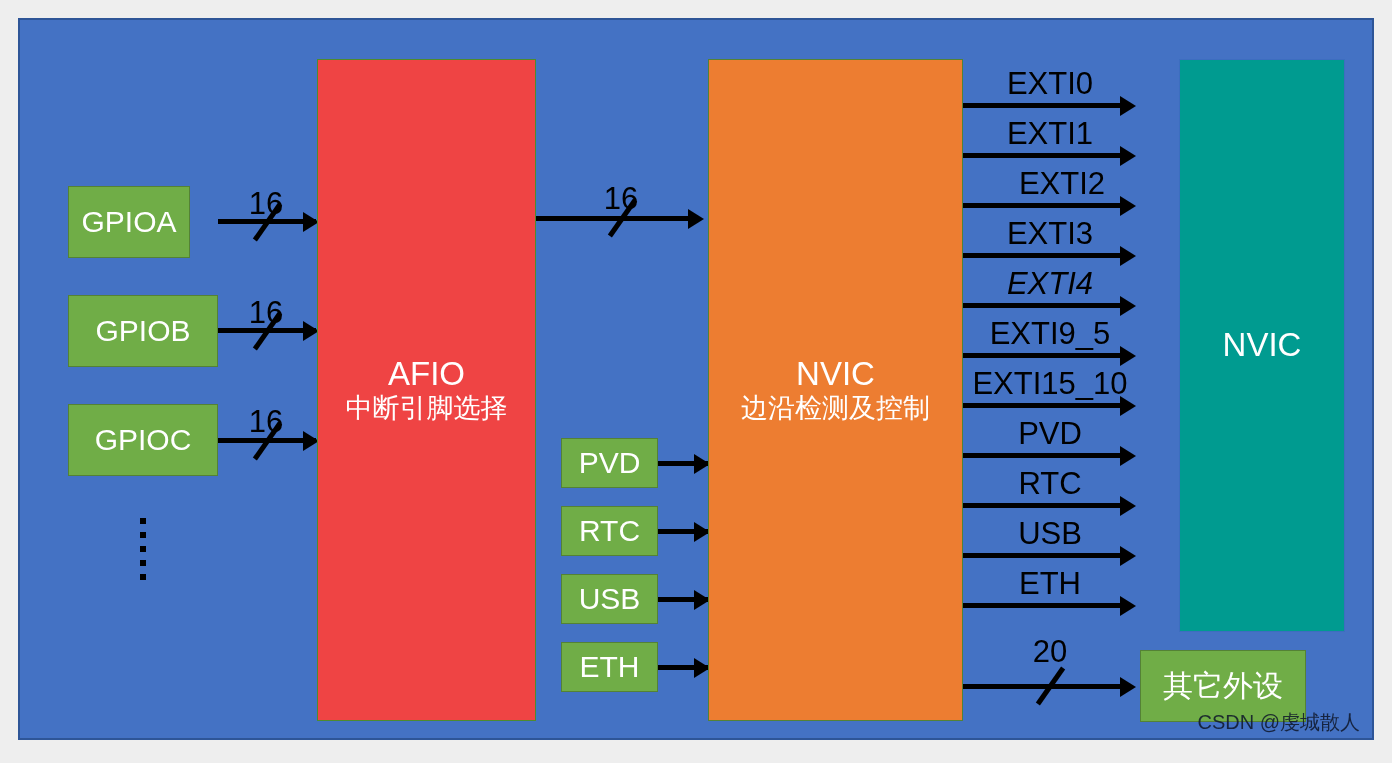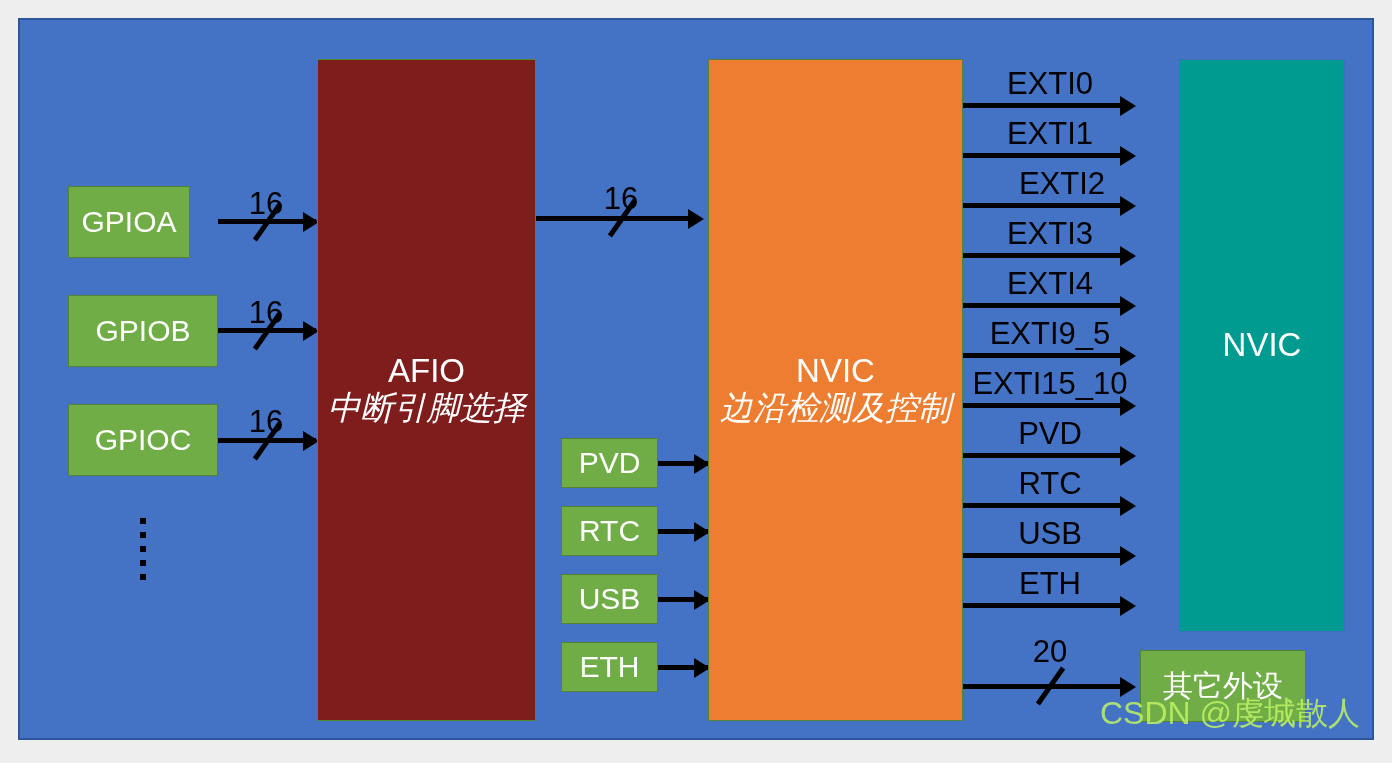--- a/index.html
+++ b/index.html
@@ -37,36 +37,36 @@
     color: #FFFFFF;
     text-align: center;
     line-height: 1.12;
     white-space: nowrap;
   }
   .green {
     background: #70AD47;
     border: 1px solid #548235;
   }
   .red {
-    background: #7f1d1d;
+    background: #ef4444;
     border: 1px solid #4E8B2E;
     text-align: center;
   }
   .orange {
     background: #ED7D31;
     border: 1px solid #548235;
   }
   .teal {
     background: #009B90;
     border: 1px solid #3D6DBF;
   }
   .lbl-en { font-size: 30px; }
   .lbl-zh { font-size: 30px; }
   .big-en { font-size: 33px; }
-  .big-zh { font-size: 33px; font-style: italic; }
+  .big-zh { font-size: 27px; }
 
   
   .line {
     position: absolute;
     height: 5px;
     background: #000000;
   }
   .arrowhead {
     position: absolute;
     width: 0;
@@ -104,22 +104,22 @@
     display: block;
     width: 6px;
     height: 6px;
     background: #000000;
   }
   
   #watermark {
     position: absolute;
     right: 12px;
     bottom: 2px;
-    font-size: 32px;
-    color: #bef264;
+    font-size: 20px;
+    color: #0f172a;
     opacity: .85;
     white-space: nowrap;
   }
 </style>
 </head>
 <body>
 
 <div id="canvas">
   <div id="panel">
 
@@ -204,21 +204,21 @@
     <div class="arrowhead" style="left:1100px; top:126px;"></div>
 
     <div class="caption center" style="left:1030px; top:148px;margin-left:12px;">EXTI2</div>
     <div class="line" style="left:943px; top:183px; width:160px;"></div>
     <div class="arrowhead" style="left:1100px; top:176px;"></div>
 
     <div class="caption center" style="left:1030px; top:198px;">EXTI3</div>
     <div class="line" style="left:943px; top:233px; width:160px;"></div>
     <div class="arrowhead" style="left:1100px; top:226px;"></div>
 
-    <div class="caption center" style="left:1030px; top:248px;">EXTI4</div>
+    <div class="caption center" style="left:1030px; top:248px;font-style:italic;">EXTI4</div>
     <div class="line" style="left:943px; top:283px; width:160px;"></div>
     <div class="arrowhead" style="left:1100px; top:276px;"></div>
 
     <div class="caption center" style="left:1030px; top:298px;">EXTI9_5</div>
     <div class="line" style="left:943px; top:333px; width:160px;"></div>
     <div class="arrowhead" style="left:1100px; top:326px;"></div>
 
     <div class="caption center" style="left:1030px; top:348px;">EXTI15_10</div>
     <div class="line" style="left:943px; top:383px; width:160px;"></div>
     <div class="arrowhead" style="left:1100px; top:376px;"></div>

